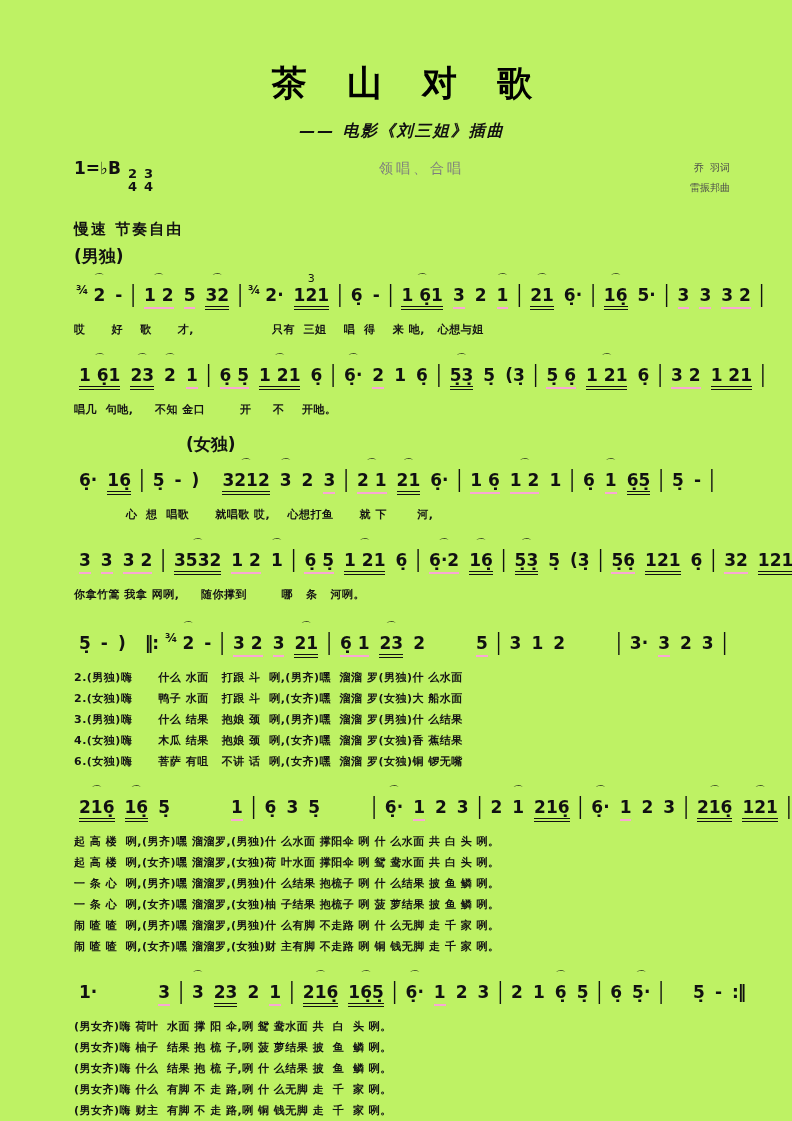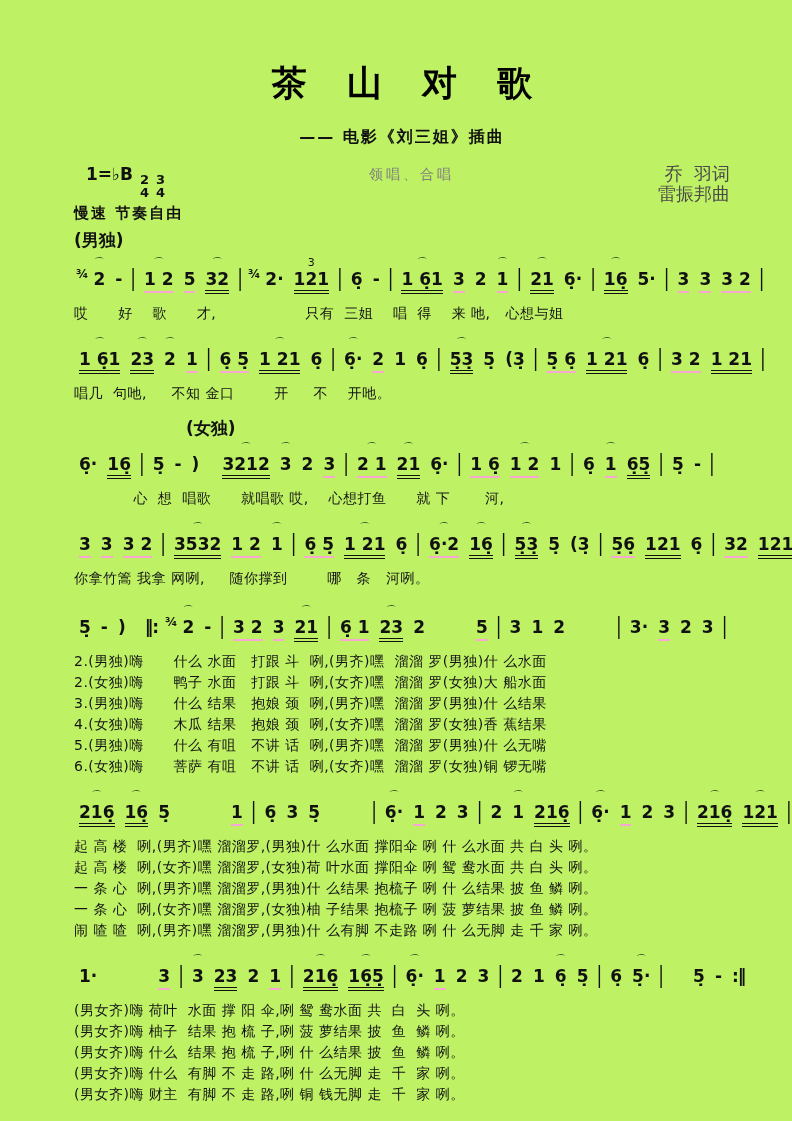--- a/index.html
+++ b/index.html
@@ -8,47 +8,47 @@
     box-sizing:border-box;padding:52px 62px 0 74px;overflow:hidden;
     font-family:"DejaVu Sans","Liberation Sans",sans-serif;color:#111;
     position:relative;
   }
   
   .title{
     text-align:center;font-size:35px;font-weight:bold;letter-spacing:14px;
     margin:8px 0 0 14px;color:#000;
   }
   .subtitle{
-    text-align:center;font-size:16px;font-weight:bold;margin-top:20px;letter-spacing:2px;
+    text-align:center;font-size:16px;font-weight:bold;margin-top:14px;letter-spacing:2px;font-style:italic;
   }
-  .meta{display:flex;margin-top:16px;align-items:flex-start;margin-left:12px;}
+  .meta{display:flex;margin-top:16px;align-items:flex-start;}
   .keysig{font-size:17px;font-weight:bold;white-space:nowrap;}
   .frac{display:inline-flex;flex-direction:column;line-height:1;font-size:13px;
     font-weight:bold;text-align:center;vertical-align:-4px;margin-left:7px;}
   .performance{flex:1;text-align:center;font-size:14px;color:#7d7d7d;letter-spacing:3px;padding-top:2px;}
-  .credits{text-align:right;font-size:18px;color:#4a4a4a;line-height:20px;white-space:pre;}
-  .tempo{font-size:15px;font-weight:bold;margin-top:0;letter-spacing:2px;}
+  .credits{text-align:right;font-size:10px;color:#4a4a4a;line-height:20px;white-space:pre;}
+  .tempo{font-size:15px;font-weight:bold;margin-top:22px;letter-spacing:2px;}
   
   #systems{margin-top:6px;}
   .system{margin-bottom:13px;}
   .sys-label{font-size:17px;font-weight:bold;margin-bottom:2px;}
   .notes{font-size:17px;font-weight:bold;white-space:nowrap;line-height:1;
     padding-top:14px;letter-spacing:0;}
   .tk{display:inline-block;position:relative;margin:0 5px;padding-bottom:3px;}
   .u1{border-bottom:2px solid #f9a8d4;}
   .u2{border-bottom:4px double #111;padding-bottom:2px;}
   .bar{margin:0 3px;font-weight:normal;transform:scaleY(1.35);}
   .sig{font-size:12px;vertical-align:7px;margin:0 0 0 2px;}
   .rep{letter-spacing:-1px;}
   .mark::after{
     content:attr(data-mark);position:absolute;left:50%;top:-14px;
     transform:translateX(-50%);font-size:11px;font-weight:normal;color:#111;
   }
   .lyrics-block{margin-top:9px;}
-  .lyric{font-size:14px;line-height:21px;white-space:pre;color:#141414;letter-spacing:0.5px;}
+  .lyric{font-size:11px;line-height:21px;white-space:pre;color:#141414;letter-spacing:0.5px;font-weight:bold;}
 </style>
 </head>
 <body>
 
 <div class="page">
   <div class="title">茶 山 对 歌</div>
   <div class="subtitle">—— 电影《刘三姐》插曲</div>
 
   <div class="meta">
     <div class="keysig">
@@ -93,32 +93,32 @@
           <div class="lyric">你拿竹篙 我拿 网咧,     随你撑到        哪   条   河咧。</div>
         </div>
       </div>
       <div class="system">
         <div class="notes"><span class="tk">5̣</span><span class="tk">-</span><span class="tk">)</span><span class="tk rep" style="margin-left: 14px;">‖:</span><span class="tk sig">¾</span><span class="tk mark" data-mark="⌒">2</span><span class="tk">-</span><span class="tk bar">|</span><span class="tk u1">3 2</span><span class="tk u1">3</span><span class="tk u2 mark" data-mark="⌒">21</span><span class="tk bar">|</span><span class="tk u1">6̣ 1</span><span class="tk u2 mark" data-mark="⌒">23</span><span class="tk">2</span><span class="tk u1" style="margin-left: 46px;">5</span><span class="tk bar">|</span><span class="tk">3</span><span class="tk">1</span><span class="tk">2</span><span class="tk bar" style="margin-left: 46px;">|</span><span class="tk">3·</span><span class="tk u1">3</span><span class="tk">2</span><span class="tk">3</span><span class="tk bar">|</span></div>
         <div class="lyrics-block">
           <div class="lyric">2.(男独)嗨      什么 水面   打跟 斗  咧,(男齐)嘿  溜溜 罗(男独)什 么水面</div>
           <div class="lyric">2.(女独)嗨      鸭子 水面   打跟 斗  咧,(女齐)嘿  溜溜 罗(女独)大 船水面</div>
           <div class="lyric">3.(男独)嗨      什么 结果   抱娘 颈  咧,(男齐)嘿  溜溜 罗(男独)什 么结果</div>
           <div class="lyric">4.(女独)嗨      木瓜 结果   抱娘 颈  咧,(女齐)嘿  溜溜 罗(女独)香 蕉结果</div>
-          <div class="lyric">5.(男独)嗨      什么 有咀   不讲 话  咧,(男齐)嘿  溜溜 罗(男独)什 么无嘴</div>
           <div class="lyric">6.(女独)嗨      菩萨 有咀   不讲 话  咧,(女齐)嘿  溜溜 罗(女独)铜 锣无嘴</div>
         </div>
       </div>
       <div class="system">
         <div class="notes"><span class="tk u2 mark" data-mark="⌒">216̣</span><span class="tk u2 mark" data-mark="⌒">16̣</span><span class="tk">5̣</span><span class="tk u1" style="margin-left: 56px;">1</span><span class="tk bar">|</span><span class="tk">6̣</span><span class="tk">3</span><span class="tk">5̣</span><span class="tk bar" style="margin-left: 46px;">|</span><span class="tk mark" data-mark="⌒">6̣·</span><span class="tk u1">1</span><span class="tk">2</span><span class="tk">3</span><span class="tk bar">|</span><span class="tk">2</span><span class="tk mark" data-mark="⌒">1</span><span class="tk u2">216̣</span><span class="tk bar">|</span><span class="tk mark" data-mark="⌒">6̣·</span><span class="tk u1">1</span><span class="tk">2</span><span class="tk">3</span><span class="tk bar">|</span><span class="tk u2 mark" data-mark="⌒">216̣</span><span class="tk u2 mark" data-mark="⌒">121</span><span class="tk bar">|</span></div>
         <div class="lyrics-block">
           <div class="lyric">起 高 楼  咧,(男齐)嘿 溜溜罗,(男独)什 么水面 撑阳伞 咧 什 么水面 共 白 头 咧。</div>
           <div class="lyric">起 高 楼  咧,(女齐)嘿 溜溜罗,(女独)荷 叶水面 撑阳伞 咧 鸳 鸯水面 共 白 头 咧。</div>
           <div class="lyric">一 条 心  咧,(男齐)嘿 溜溜罗,(男独)什 么结果 抱梳子 咧 什 么结果 披 鱼 鳞 咧。</div>
           <div class="lyric">一 条 心  咧,(女齐)嘿 溜溜罗,(女独)柚 子结果 抱梳子 咧 菠 萝结果 披 鱼 鳞 咧。</div>
           <div class="lyric">闹 喳 喳  咧,(男齐)嘿 溜溜罗,(男独)什 么有脚 不走路 咧 什 么无脚 走 千 家 咧。</div>
+          <div class="lyric">闹 喳 喳  咧,(女齐)嘿 溜溜罗,(女独)财 主有脚 不走路 咧 铜 钱无脚 走 千 家 咧。</div>
         </div>
       </div>
       <div class="system">
         <div class="notes"><span class="tk">1·</span><span class="tk u1" style="margin-left: 56px;">3</span><span class="tk bar">|</span><span class="tk mark" data-mark="⌒">3</span><span class="tk u2">23</span><span class="tk">2</span><span class="tk u1">1</span><span class="tk bar">|</span><span class="tk u2 mark" data-mark="⌒">216̣</span><span class="tk u2 mark" data-mark="⌒">16̣5̣</span><span class="tk bar">|</span><span class="tk mark" data-mark="⌒">6̣·</span><span class="tk u1">1</span><span class="tk">2</span><span class="tk">3</span><span class="tk bar">|</span><span class="tk">2</span><span class="tk">1</span><span class="tk mark" data-mark="⌒">6̣</span><span class="tk">5̣</span><span class="tk bar">|</span><span class="tk">6̣</span><span class="tk mark" data-mark="⌒">5̣·</span><span class="tk bar">|</span><span class="tk" style="margin-left: 26px;">5̣</span><span class="tk">-</span><span class="tk rep">:‖</span></div>
         <div class="lyrics-block">
           <div class="lyric">(男女齐)嗨 荷叶  水面 撑 阳 伞,咧 鸳 鸯水面 共  白  头 咧。</div>
           <div class="lyric">(男女齐)嗨 柚子  结果 抱 梳 子,咧 菠 萝结果 披  鱼  鳞 咧。</div>
           <div class="lyric">(男女齐)嗨 什么  结果 抱 梳 子,咧 什 么结果 披  鱼  鳞 咧。</div>
           <div class="lyric">(男女齐)嗨 什么  有脚 不 走 路,咧 什 么无脚 走  千  家 咧。</div>
           <div class="lyric">(男女齐)嗨 财主  有脚 不 走 路,咧 铜 钱无脚 走  千  家 咧。</div>

